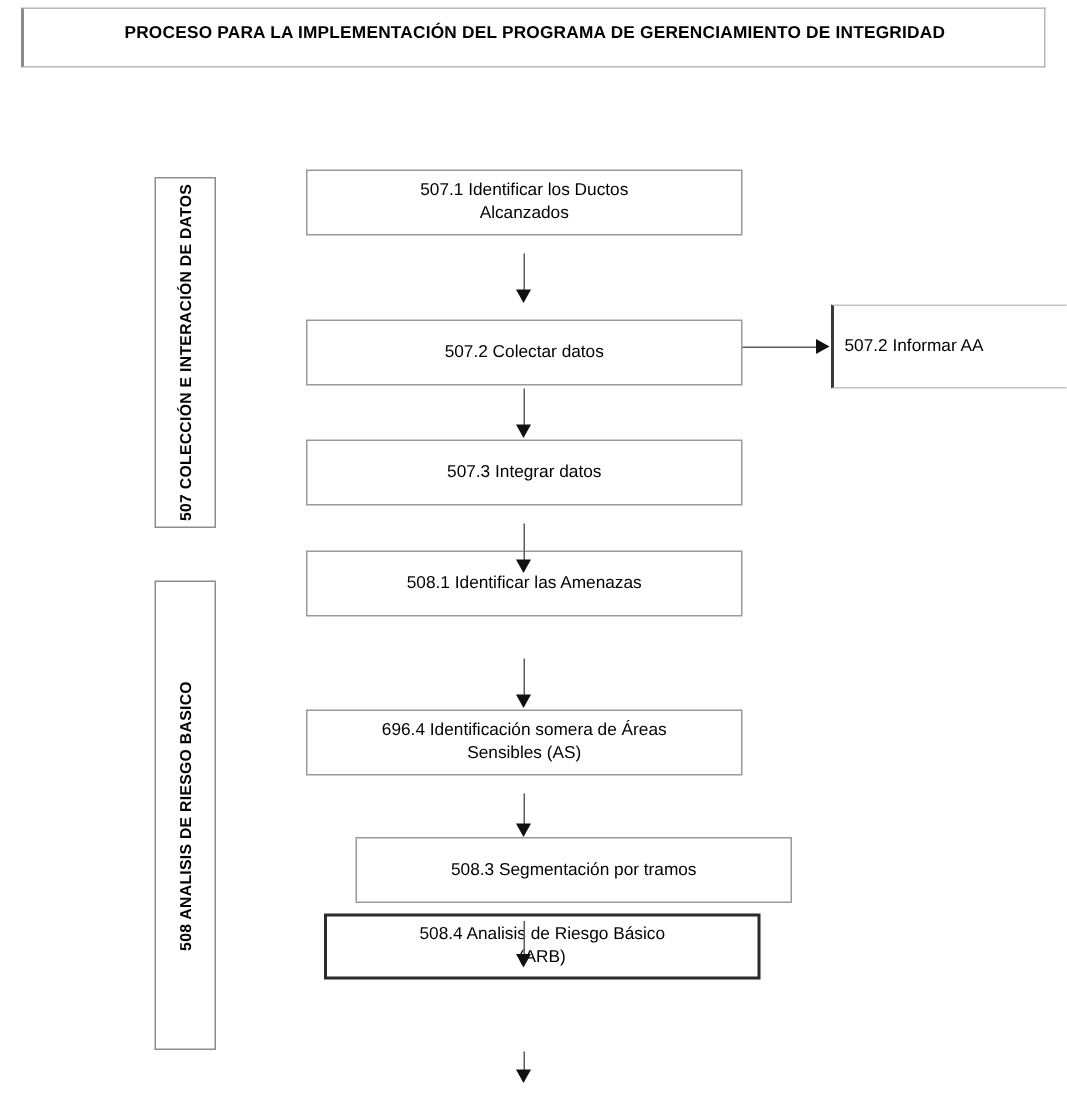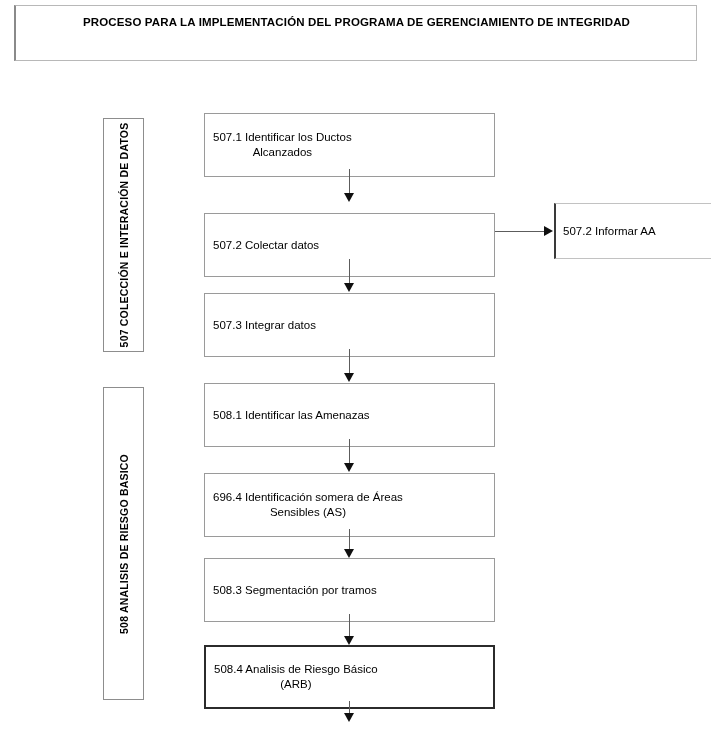--- a/index.html
+++ b/index.html
@@ -15,21 +15,21 @@
     color: #000000;
     overflow: hidden;
   }
 
   
   #title-box {
     position: absolute;
     left: 14px;
     top: 5px;
     width: 683px;
-    height: 56px;
+    height: 40px;
     border: 1px solid #b8b8b8;
     border-left: 2px solid #8a8a8a;
     box-sizing: border-box;
     background: #ffffff;
   }
   #title-text {
     position: absolute;
     left: 18px;
     top: 9px;
     width: 645px;
@@ -77,45 +77,46 @@
   }
   #phase-508 .phase-label {
     width: 305px;
   }
 
   
   .proc-box {
     position: absolute;
     left: 204px;
     width: 291px;
-    height: 64px;
+    height: 44px;
     border: 1px solid #9a9a9a;
     box-sizing: border-box;
     background: #ffffff;
     display: flex;
     align-items: center;
+    justify-content: center;
   }
   .proc-box.emphasis {
     border: 2px solid #2b2b2b;
   }
   .proc-text {
     font-size: 11.5px;
     line-height: 15px;
     text-align: center;
     padding: 0 8px;
     white-space: pre-line;
   }
 
   #box-507-1 { top: 113px; }
   #box-507-2 { top: 213px; }
   #box-507-3 { top: 293px; }
-  #box-508-1 { top: 383px; }
+  #box-508-1 { top: 367px; }
   #box-508-2 { top: 473px; }
-  #box-508-3 { top: 558px; }
-  #box-508-4 { top: 645px; }
+  #box-508-3 { top: 558px; margin-left: 33px; }
+  #box-508-4 { top: 609px; margin-left: 12px; }
 
   
   #box-informar {
     position: absolute;
     left: 554px;
     top: 203px;
     width: 180px;
     height: 56px;
     border: 1px solid #c2c2c2;
     border-left: 2px solid #3a3a3a;

